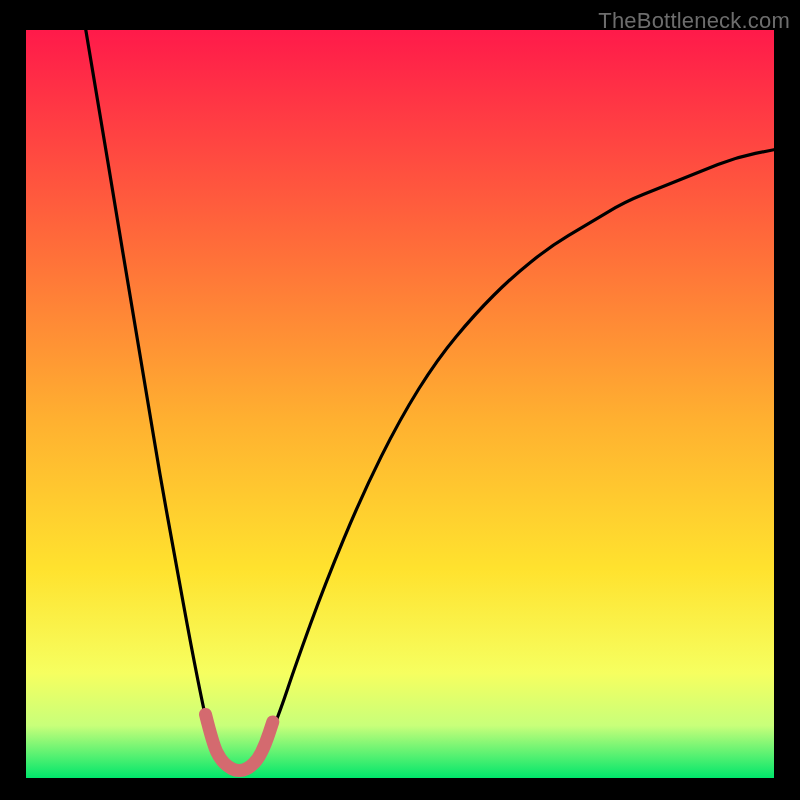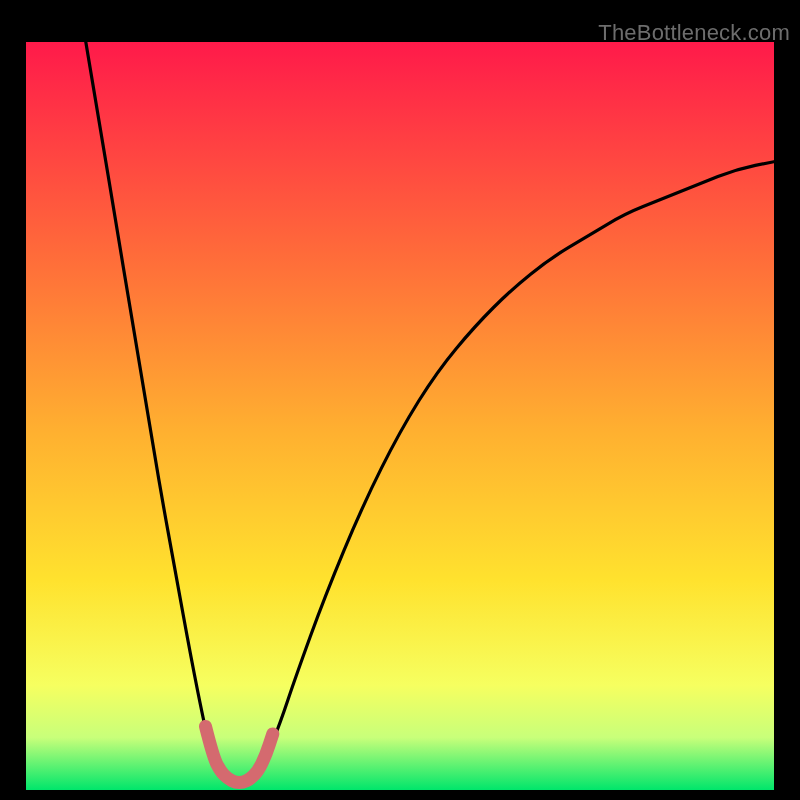--- a/index.html
+++ b/index.html
@@ -6,21 +6,21 @@
     margin: 0;
     padding: 0;
     width: 800px;
     height: 800px;
     background: #000;
     overflow: hidden;
     font-family: Arial, Helvetica, sans-serif;
   }
   .frame {
     position: absolute;
-    left: 0; top: 16px;
+    left: 0; top: 4px;
     width: 800px; height: 576px;
     background: #000;
   }
   .plot-area {
     position: absolute;
     left: 26px;
     top: 26px;
     width: 748px;
     height: 748px;
     overflow: hidden;

